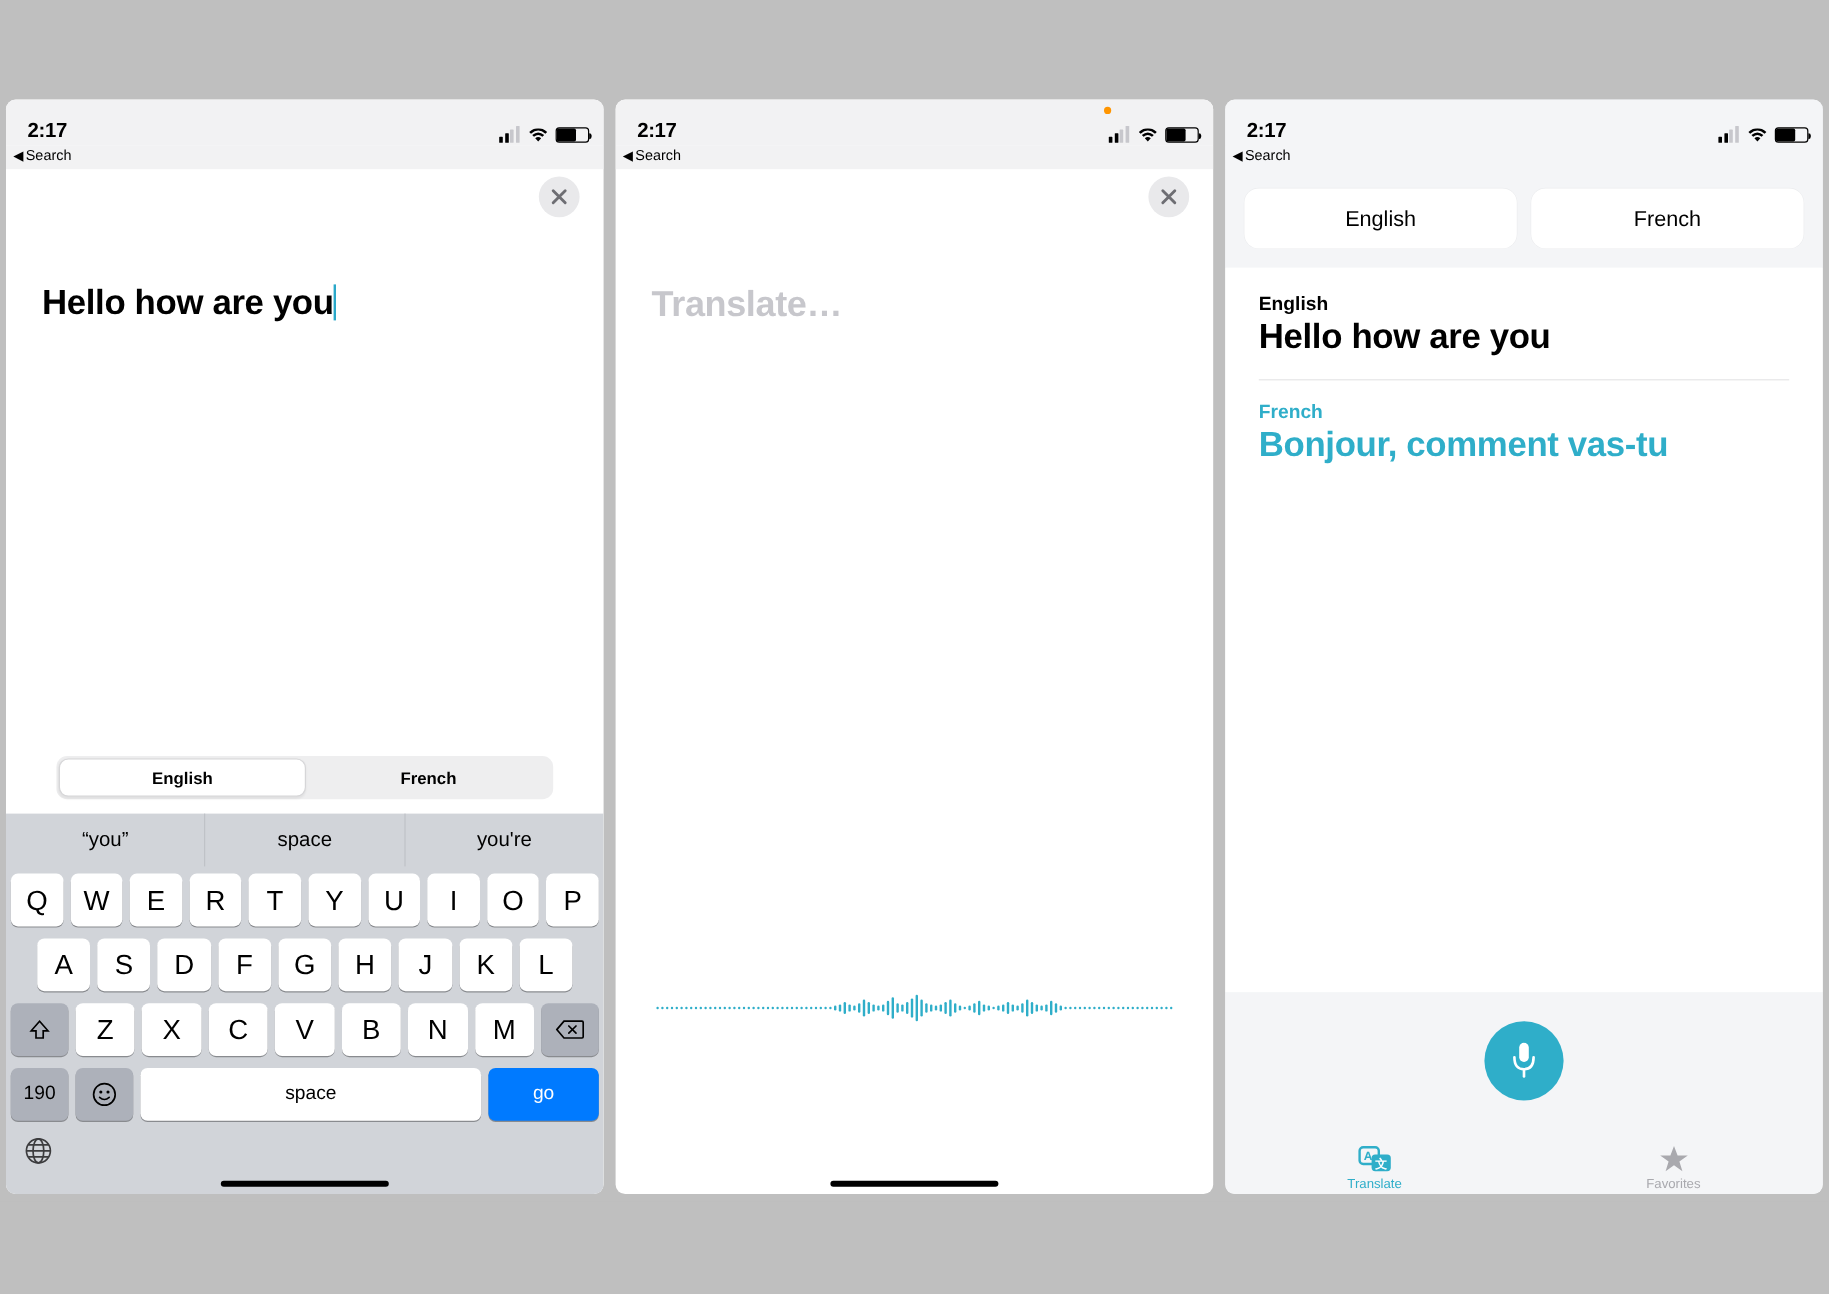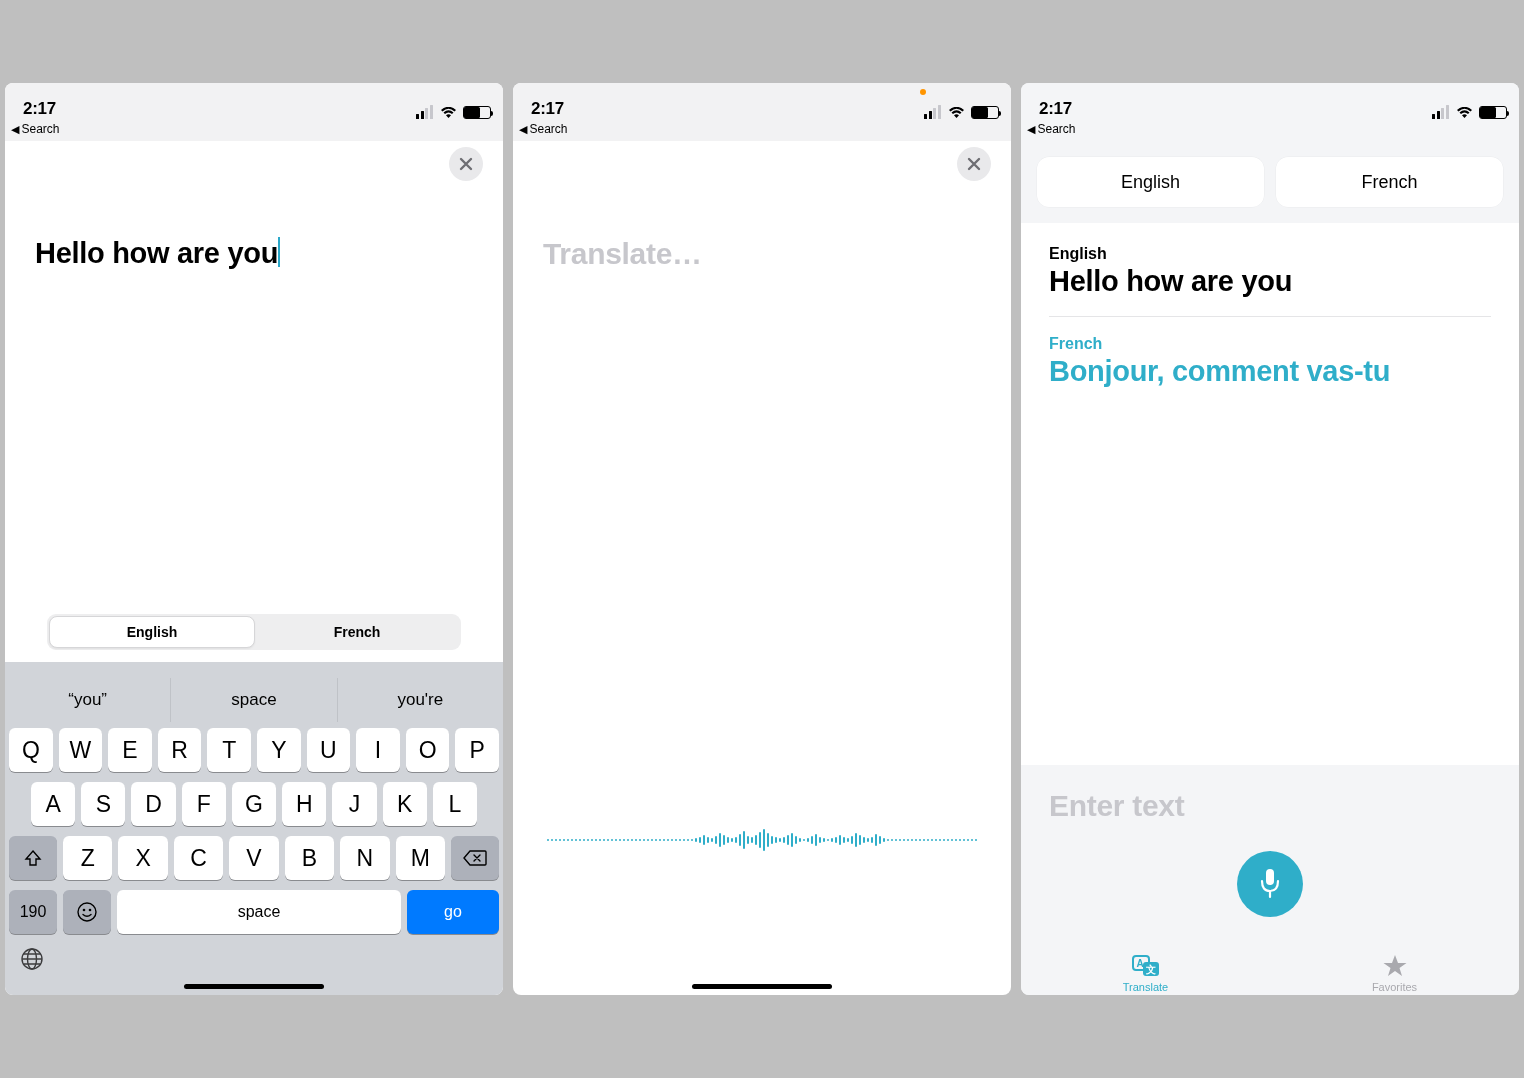--- a/index.html
+++ b/index.html
@@ -109,21 +109,21 @@
   }
   .lang-seg .seg.active {
     background:#fff;
     border:0.5px solid #d6d6d8;
     box-shadow: 0 1px 2px rgba(0,0,0,0.06);
   }
 
   
   .keyboard {
     background:#d1d4d9;
-    padding-top:16px;
+    padding-top:0;
   }
   .suggestions {
     display:flex;
     height:44px;
   }
   .sug {
     flex:1;
     display:flex;align-items:center;justify-content:center;
     font-size:17px;color:#000;
     border-right:1px solid #bfc2c7;
@@ -535,21 +535,20 @@
 
     <div class="result-card">
       <div class="res-label">English</div>
       <div class="res-text">Hello how are you</div>
       <div class="divider"></div>
       <div class="res-label accent">French</div>
       <div class="res-text accent">Bonjour, comment vas-tu</div>
     </div>
 
     <div class="input-section">
-      <div class="enter-placeholder">Enter text</div>
       <div class="mic-btn">
         <svg width="26" height="34" viewBox="0 0 26 34">
             <rect x="9" y="2" width="8" height="16" rx="4" fill="#fff"></rect>
             <path d="M5 14 Q5 24 13 24 Q21 24 21 14" fill="none" stroke="#fff" stroke-width="2.2" stroke-linecap="round"></path>
             <line x1="13" y1="24" x2="13" y2="30" stroke="#fff" stroke-width="2.2" stroke-linecap="round"></line>
           </svg>
       </div>
     </div>
 
     <div class="tabbar">

